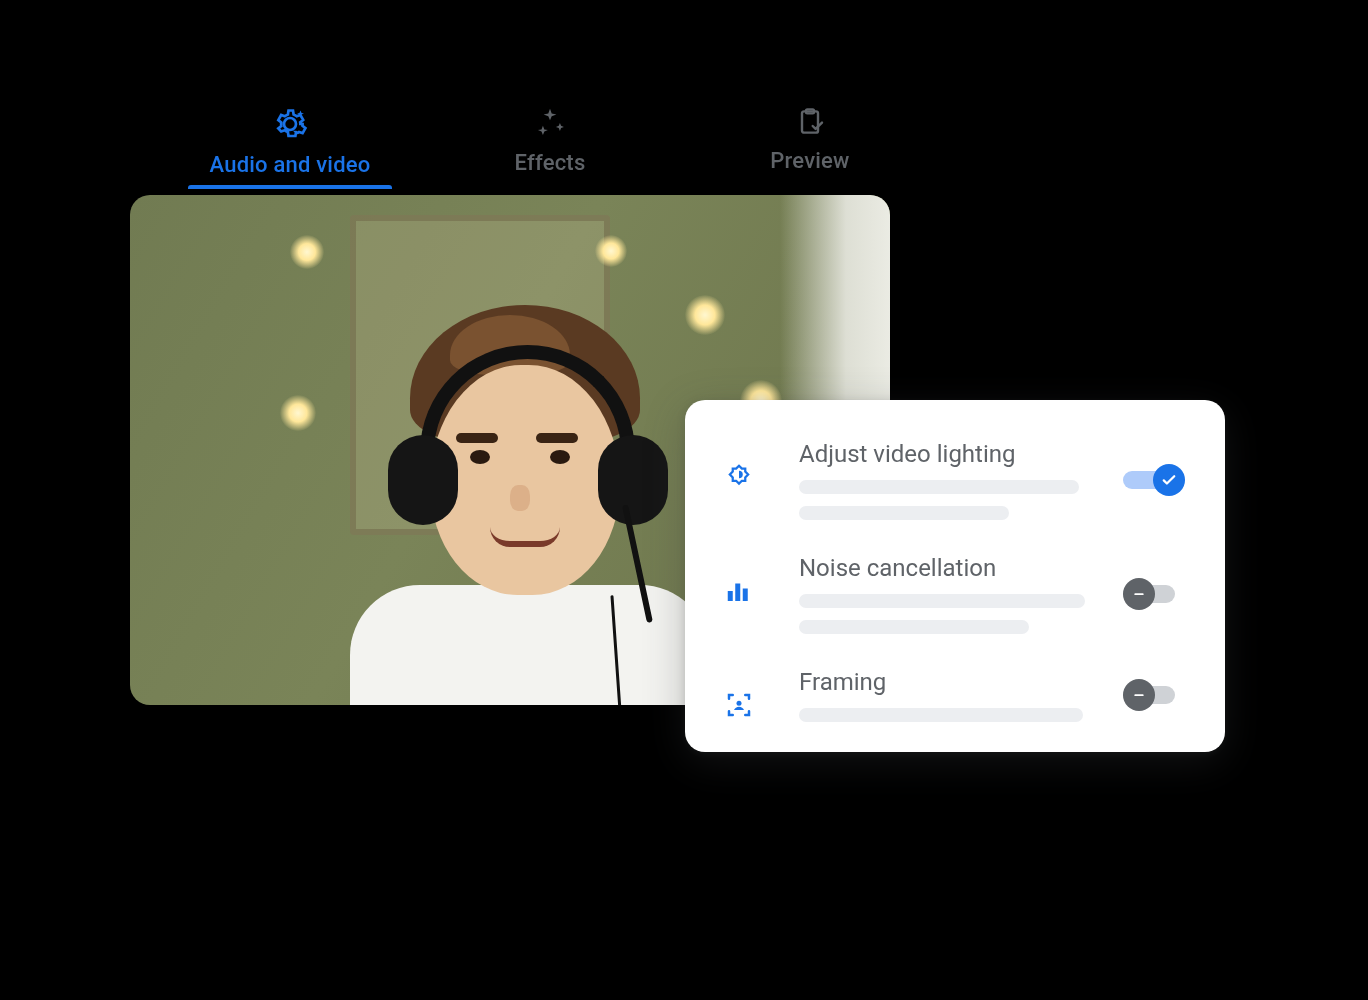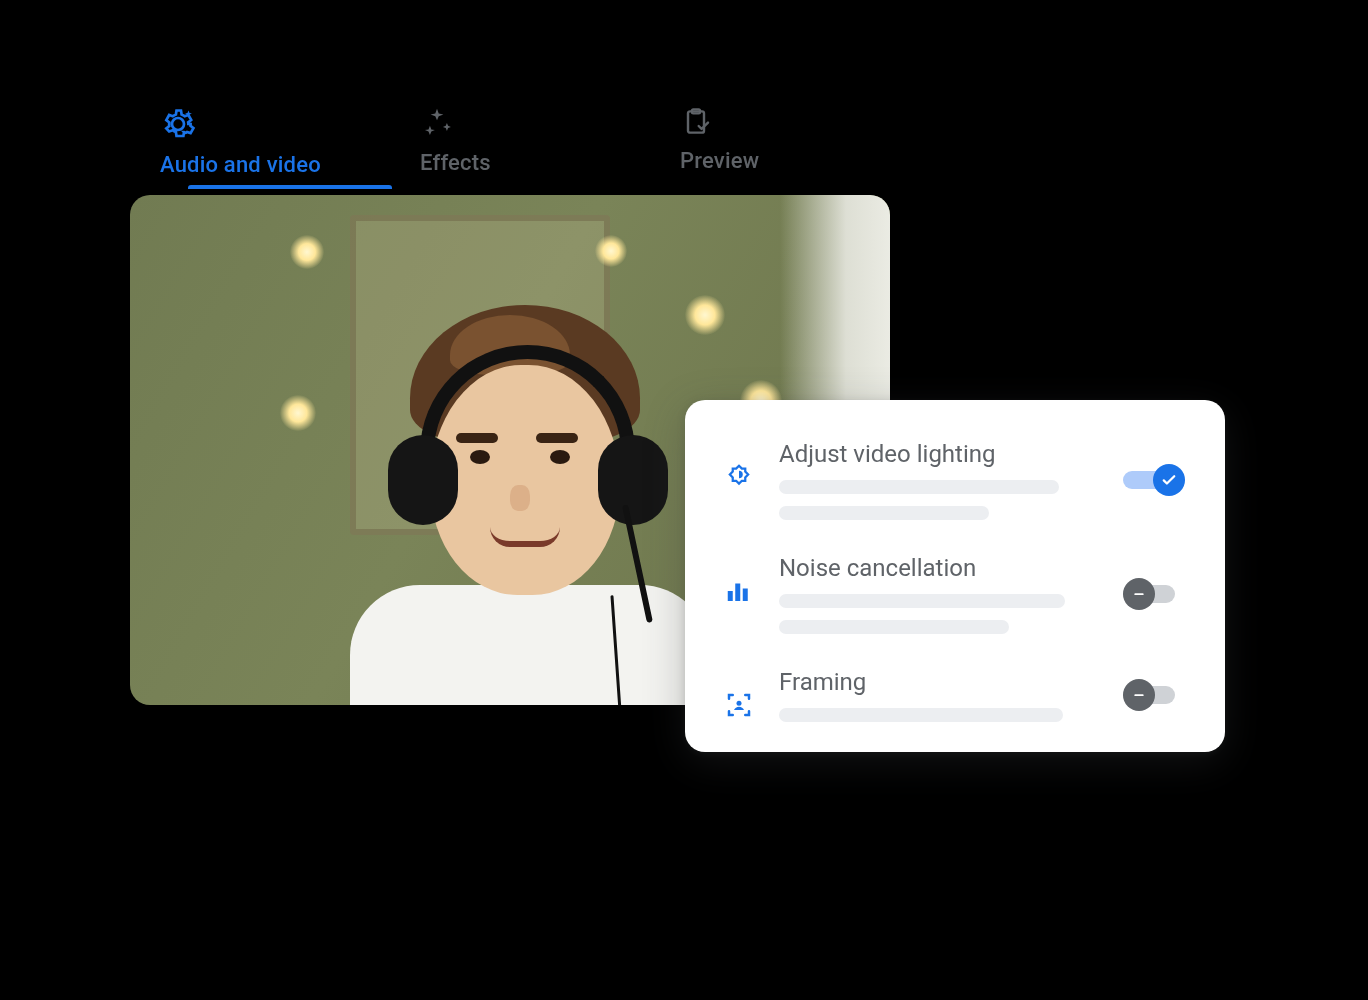--- a/index.html
+++ b/index.html
@@ -20,21 +20,21 @@
   .tabs {
     display: flex;
     gap: 0;
     padding-left: 30px;
     margin-bottom: 8px;
   }
   .tab {
     width: 260px;
     display: flex;
     flex-direction: column;
-    align-items: flex-start;
+    align-items: center;
     gap: 10px;
     padding: 6px 0 10px;
     cursor: pointer;
     position: relative;
   }
   .tab svg { display:block; }
   .tab-label {
     font-size: 22px;
     font-weight: 500;
     color: #5f6368;
@@ -109,21 +109,21 @@
     top: 300px;
     width: 540px;
     background: #fff;
     border-radius: 20px;
     box-shadow: 0 10px 40px rgba(60,64,67,.30), 0 2px 8px rgba(60,64,67,.18);
     padding: 40px 40px 30px 36px;
     display:flex; flex-direction:column; gap:34px;
   }
   .row { display:flex; align-items:flex-start; gap:22px; }
   .row-icon { flex:0 0 36px; display:flex; align-items:flex-start; justify-content:center; padding-top:22px;}
-  .row-body { flex:1; display:flex; flex-direction:column; gap:12px; }
+  .row-body { flex:1; display:flex; flex-direction:column; gap:12px;margin-left:20px; }
   .row-title { font-size:24px; color:#5f6368; font-weight:400; }
   .skel { height:14px; background:#eceef1; border-radius:8px; }
   .skel.w1{width:280px}.skel.w2{width:210px}.skel.w3{width:284px}.skel.w4{width:286px}.skel.w5{width:230px}
   .toggle { flex:0 0 62px; height:32px; position:relative; align-self:center; cursor:pointer;}
   .track { position:absolute; left:0; top:7px; width:52px; height:18px; border-radius:10px; background:#cfd2d6;}
   .knob  { position:absolute; top:0; width:32px; height:32px; border-radius:50%; background:#5f6368; display:flex;align-items:center;justify-content:center;}
   .knob svg{display:block}
   .toggle.on .track{ background:#aecbfa;}
   .toggle.on .knob { left:30px; background:#1a73e8;}
   .toggle.off .knob{ left:0; }

